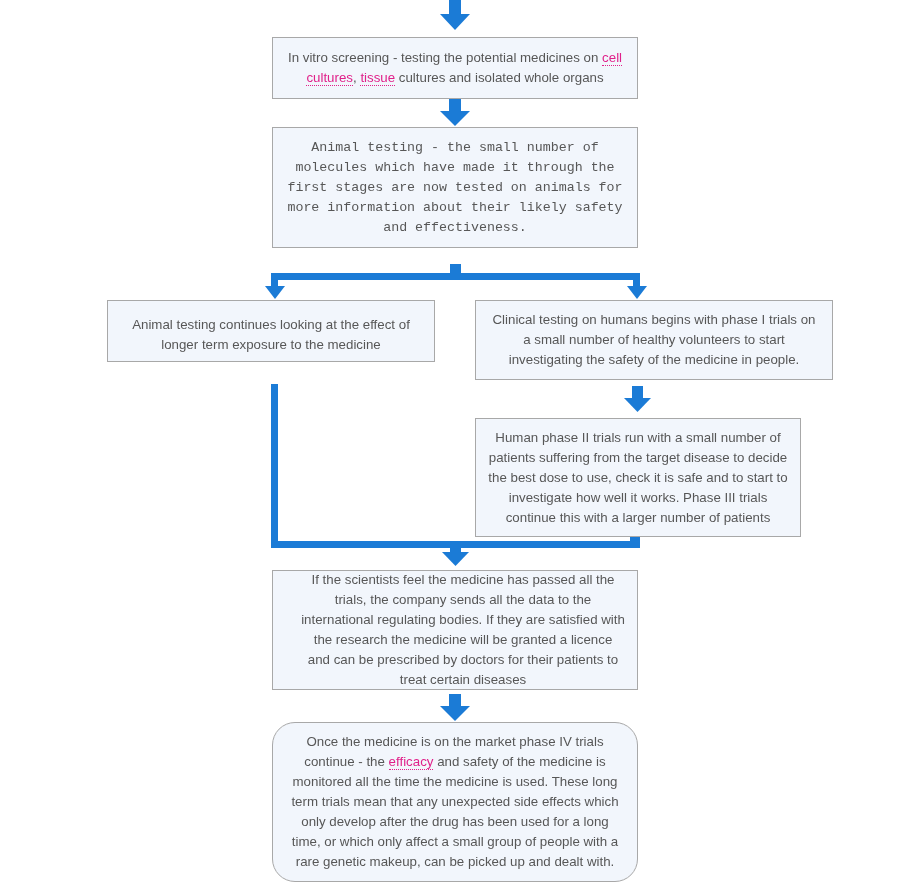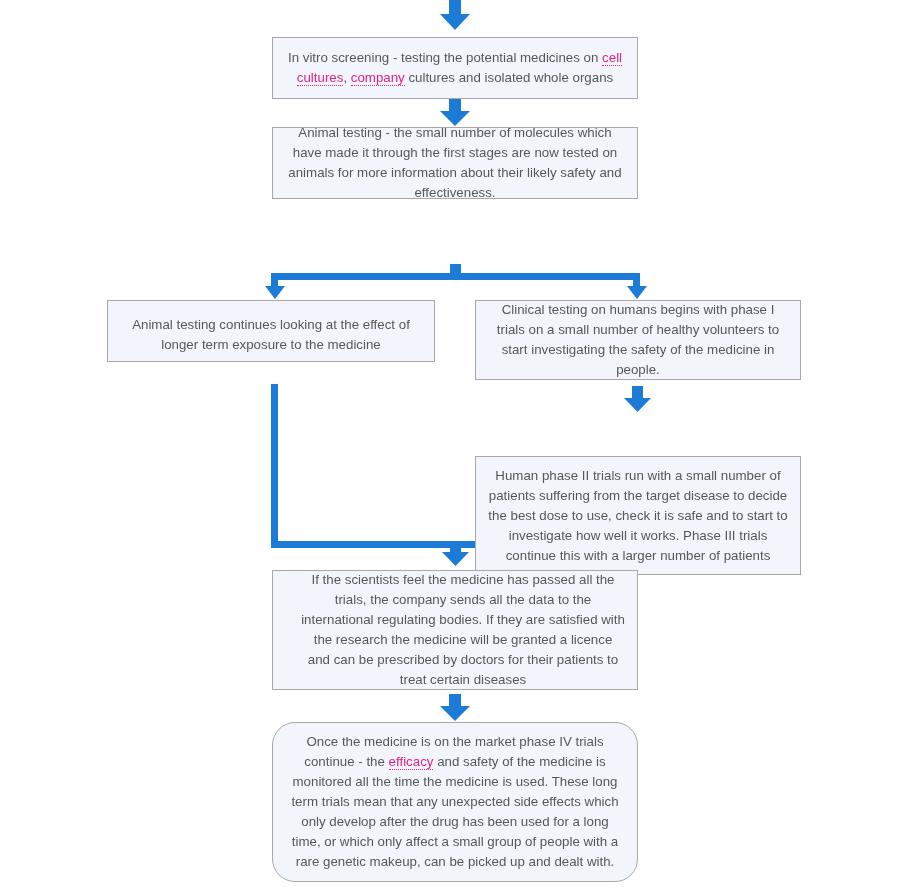--- a/index.html
+++ b/index.html
@@ -103,36 +103,36 @@
       <path d="M442 552 L469 552 L455.5 566 Z" fill="#1b7bd6"></path>
     </g>
 
     <g>
       <rect x="449" y="694" width="12" height="14" fill="#1b7bd6"></rect>
       <path d="M440 706 L470 706 L455 721 Z" fill="#1b7bd6"></path>
     </g>
   </svg>
 
   <div class="node" style="left: 272px; top: 37px; width: 366px; height: 62px; background: rgb(242, 246, 252); border-color: rgb(168, 168, 168); color: rgb(87, 87, 87);">
-    <span class="txt">In vitro screening - testing the potential medicines on <a class="lnk" style="color: rgb(224, 33, 138); border-bottom-color: rgb(224, 33, 138);">cell cultures</a>, <a class="lnk" style="color: rgb(224, 33, 138); border-bottom-color: rgb(224, 33, 138);">company</a> cultures and isolated whole organs</span>
+    <span class="txt">In vitro screening - testing the potential medicines on <a class="lnk" style="color: rgb(224, 33, 138); border-bottom-color: rgb(224, 33, 138);">cell cultures</a>, <a class="lnk" style="color: rgb(224, 33, 138); border-bottom-color: rgb(224, 33, 138);">tissue</a> cultures and isolated whole organs</span>
   </div>
 
-  <div class="node" style="left: 272px; top: 127px; width: 366px; height: 72px; background: rgb(242, 246, 252); border-color: rgb(168, 168, 168); color: rgb(87, 87, 87);">
+  <div class="node" style="left: 272px; top: 127px; width: 366px; height: 121px; background: rgb(242, 246, 252); border-color: rgb(168, 168, 168); color: rgb(87, 87, 87); font-family: Liberation Mono, monospace;">
     <span class="txt">Animal testing - the small number of molecules which have made it through the first stages are now tested on animals for more information about their likely safety and effectiveness.</span>
   </div>
 
   <div class="node" style="left: 107px; top: 300px; width: 328px; height: 62px; background: rgb(242, 246, 252); border-color: rgb(168, 168, 168); color: rgb(87, 87, 87); align-items: flex-end;">
     <span class="txt">Animal testing continues looking at the effect of longer term exposure to the medicine</span>
   </div>
 
-  <div class="node" style="left: 475px; top: 300px; width: 326px; height: 80px; background: rgb(242, 246, 252); border-color: rgb(168, 168, 168); color: rgb(87, 87, 87);">
+  <div class="node" style="left: 475px; top: 300px; width: 358px; height: 80px; background: rgb(242, 246, 252); border-color: rgb(168, 168, 168); color: rgb(87, 87, 87);">
     <span class="txt">Clinical testing on humans begins with phase I trials on a small number of healthy volunteers to start investigating the safety of the medicine in people.</span>
   </div>
 
-  <div class="node" style="left: 475px; top: 418px; width: 326px; height: 119px; background: rgb(242, 246, 252); border-color: rgb(168, 168, 168); color: rgb(87, 87, 87); margin-top: 38px;">
+  <div class="node" style="left: 475px; top: 418px; width: 326px; height: 119px; background: rgb(242, 246, 252); border-color: rgb(168, 168, 168); color: rgb(87, 87, 87);">
     <span class="txt">Human phase II trials run with a small number of patients suffering from the target disease to decide the best dose to use, check it is safe and to start to investigate how well it works. Phase III trials continue this with a larger number of patients</span>
   </div>
 
   <div class="node" style="left: 272px; top: 570px; width: 366px; height: 120px; background: rgb(242, 246, 252); border-color: rgb(168, 168, 168); color: rgb(87, 87, 87); padding-left: 28px;">
     <span class="txt">If the scientists feel the medicine has passed all the trials, the company sends all the data to the international regulating bodies. If they are satisfied with the research the medicine will be granted a licence and can be prescribed by doctors for their patients to treat certain diseases</span>
   </div>
 
   <div class="node" style="left: 272px; top: 722px; width: 366px; height: 160px; background: rgb(242, 246, 252); border-color: rgb(168, 168, 168); color: rgb(87, 87, 87); border-radius: 23px;">
     <span class="txt">Once the medicine is on the market phase IV trials continue - the <a class="lnk" style="color: rgb(224, 33, 138); border-bottom-color: rgb(224, 33, 138);">efficacy</a> and safety of the medicine is monitored all the time the medicine is used. These long term trials mean that any unexpected side effects which only develop after the drug has been used for a long time, or which only affect a small group of people with a rare genetic makeup, can be picked up and dealt with.</span>
   </div>

